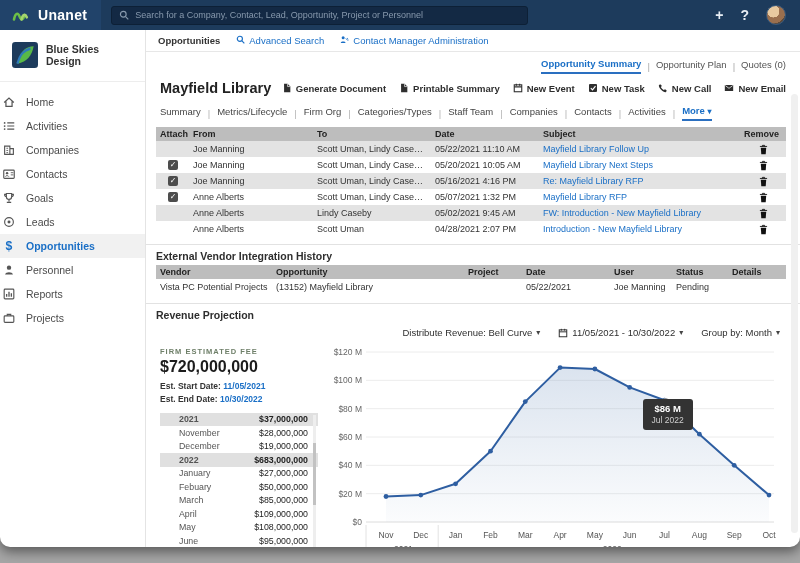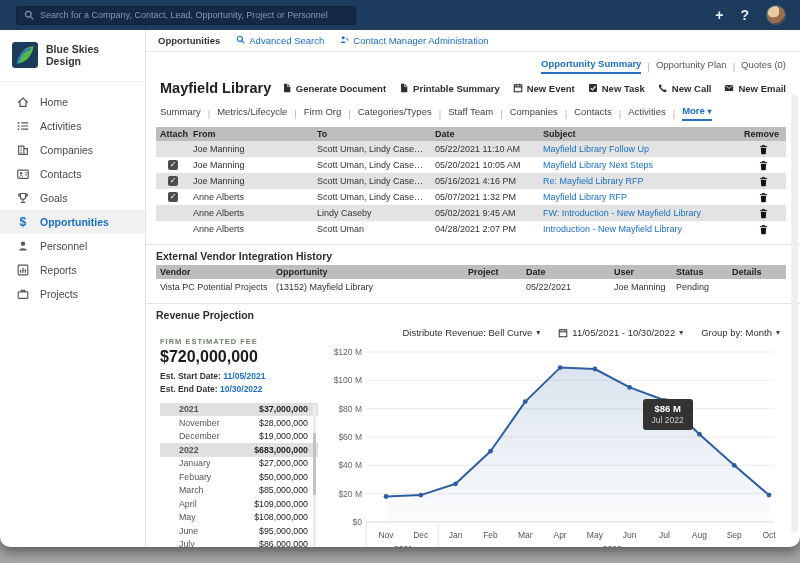--- a/index.html
+++ b/index.html
@@ -6,42 +6,42 @@
   html,body { width:800px; height:563px; overflow:hidden; }
   body { background:#a6a6a6; font-family:"Liberation Sans", sans-serif; }
   .app { width:800px; height:547px; background:#fff; border-radius:0 0 10px 10px;
          box-shadow:0 5px 12px rgba(0,0,0,.45); overflow:hidden; position:relative; }
 
   
   .topbar { height:30px; background:#1d3b5c; display:flex; align-items:center; }
   .brand { display:flex; align-items:center; gap:6px; padding:0 14px 0 12px; height:100%; background:#21436a; }
   .brand svg { width:20px; height:14px; }
   .brand-name { color:#fff; font-size:14px; font-weight:bold; letter-spacing:.3px; }
-  .gsearch { margin-left:16px; width:340px; height:19px; background:#132944; border:1px solid #0d2036;
+  .gsearch { margin-left:10px; width:417px; height:19px; background:#132944; border:1px solid #0d2036;
              border-radius:3px; display:flex; align-items:center; padding:0 7px; gap:6px; color:#8799ad; }
   .gsearch svg { width:10px; height:10px; flex:0 0 auto; }
   .gsearch input { background:transparent; border:none; outline:none; color:#aebccb; font-size:9px; width:100%;
                    font-family:"Liberation Sans",sans-serif; }
   .gsearch input::placeholder { color:#8799ad; }
   .top-right { margin-left:auto; display:flex; align-items:center; gap:17px; padding-right:14px; }
   .top-ic { color:#e8eef5; font-size:14px; font-weight:bold; cursor:pointer; line-height:1; }
   .avatar { width:20px; height:20px; border-radius:50%;
             background:radial-gradient(circle at 35% 30%, #e8c9a0 0 35%, #9a6f4e 36% 70%, #5d4a3a 71%); border:1px solid #3a5a7d; }
 
   
   .main { display:flex; height:517px; }
   .sidebar { width:146px; flex:0 0 146px; border-right:1px solid #e4e4e4; }
   .content { flex:1; position:relative; overflow:hidden; }
   .scroll-strip { position:absolute; right:2px; top:64px; bottom:14px; width:7px; background:#f0f0f0; border-radius:4px; }
 
   
   .org { display:flex; align-items:center; gap:8px; padding:12px 8px 13px 12px; border-bottom:1px solid #ededed; margin:0 0 8px; }
   .org svg { width:26px; height:26px; flex:0 0 auto; }
   .org-name { font-size:10.5px; font-weight:bold; color:#333; }
-  .snav-item { display:flex; align-items:center; gap:10px; padding:5px 8px 5px 16px; font-size:10.5px; color:#4a4a4a; cursor:pointer; }
+  .snav-item { display:flex; align-items:center; gap:10px; padding:5px 8px 5px 2px; font-size:10.5px; color:#4a4a4a; cursor:pointer; }
   .snav-item .sic { width:14px; height:14px; color:#555; display:flex; }
   .snav-item .sic svg { width:14px; height:14px; }
   .snav-item.active { background:#f1f1f1; color:#1a6fc6; font-weight:bold; }
   .snav-item.active .sic { color:#1a6fc6; }
 
   
   .crumb-bar { display:flex; align-items:center; gap:16px; padding:5px 12px 5px 12px; border-bottom:1px solid #e7e7e7; font-size:9.5px; }
   .crumb-current { font-weight:bold; color:#333; }
   .crumb-link { color:#1a6fc6; display:flex; align-items:flex-start; gap:4px; cursor:pointer; }
   .crumb-link svg { width:9px; height:9px; }
@@ -76,21 +76,21 @@
         text-align:center; margin-left:8px; cursor:pointer; }
   .trash { width:9px; height:11px; color:#111; cursor:pointer; display:block; margin:0 auto; }
 
   .section-title { font-size:10.5px; font-weight:bold; color:#2e2e2e; margin:0 14px 3px 10px; }
   .vendor-sec { border-top:1px solid #e2e2e2; margin:7px 0 0; padding-top:5px; }
   .rev-sec { border-top:1px solid #e2e2e2; margin:8px 0 0; padding-top:5px; }
 
   
   .rev-body { display:flex; padding:2px 14px 0 10px; }
   .rev-left { width:162px; flex:0 0 162px; padding-left:4px; }
-  .fee-label { font-size:7.5px; font-weight:bold; letter-spacing:1px; color:#6e7f68; margin-top:11px; }
+  .fee-label { font-size:7.5px; font-weight:bold; letter-spacing:1px; color:#6e7f68; margin-top:21px; }
   .fee-value { font-size:16px; font-weight:bold; color:#1c1c1c; margin:2px 0 4px; }
   .est-row { font-size:8.5px; color:#333; font-weight:bold; line-height:1.5; }
   .est-row .est-val { color:#1a6fc6; font-weight:bold; }
   .month-wrap { margin-top:7px; position:relative; }
   .month-scroll { height:179px; overflow:hidden; position:relative; }
   .mrow { display:flex; align-items:center; height:13.5px; font-size:8.8px; }
   .mrow.year { background:#e0e0e0; font-weight:bold; color:#222; }
   .mrow.year .chev { width:9px; height:9px; margin:0 4px 0 6px; color:#444; }
   .mrow .mname { color:#555; padding-left:19px; }
   .mrow.year .mname { padding-left:0; }
@@ -112,20 +112,27 @@
   .tooltip .tt-lab { font-size:8.5px; color:#cfcfcf; margin-top:1px; }
   .cursor-ring { position:absolute; width:9px; height:9px; border:1.5px solid #9a9a9a; border-radius:50%;
                  background:rgba(255,255,255,.65); z-index:2; }
 </style>
 </head>
 <body>
 
 <div class="app">
 
   <div class="topbar">
+    <div class="brand">
+      <svg viewBox="0 0 20 14">
+        <path d="M2 11.5C3.4 4.5 6 4.5 7.6 8.6c1.5 3.9 3.4 3.6 5-1.6" fill="none" stroke="#6cbf46" stroke-width="2.6" stroke-linecap="round"></path>
+        <path d="M9.5 11.5c1.3-5.5 3.8-5.8 5.3-2.2" fill="none" stroke="#a5d46e" stroke-width="2.6" stroke-linecap="round"></path>
+      </svg>
+      <span class="brand-name">Unanet</span>
+    </div>
     <div class="gsearch">
       <svg viewBox="0 0 14 14">
         <circle cx="6" cy="6" r="4" fill="none" stroke="#8799ad" stroke-width="1.6"></circle>
         <line x1="9.2" y1="9.2" x2="13" y2="13" stroke="#8799ad" stroke-width="1.6"></line>
       </svg>
       <input type="text" placeholder="Search for a Company, Contact, Lead, Opportunity, Project or Personnel" style="">
     </div>
     <div class="top-right">
       <span class="top-ic">+</span>
       <span class="top-ic">?</span>
@@ -183,20 +190,29 @@
             </span>
             <span>Contacts</span>
           </div>
           <div class="snav-item">
             <span class="sic">
               <svg viewBox="0 0 16 16">
                 <path d="M5 2.8h6v3.7a3 3 0 01-6 0zM5 3.8H3a2.2 2.2 0 002 2.7M11 3.8h2a2.2 2.2 0 01-2 2.7M8 9.5V12M5.5 13h5" fill="none" stroke="currentColor" stroke-width="1.3"></path>
               </svg>
             </span>
             <span>Goals</span>
+          </div>
+          <div class="snav-item">
+            <span class="sic">
+              <svg viewBox="0 0 16 16">
+                <circle cx="8" cy="8" r="5" fill="none" stroke="currentColor" stroke-width="1.3"></circle>
+                <circle cx="8" cy="8" r="1.7" fill="currentColor"></circle>
+              </svg>
+            </span>
+            <span>Leads</span>
           </div>
           <div class="snav-item active">
             <span class="sic">
               <svg viewBox="0 0 16 16">
                 <text x="8" y="13" text-anchor="middle" font-size="14" font-weight="bold" fill="currentColor" font-family="Liberation Sans,sans-serif">$</text>
               </svg>
             </span>
             <span>Opportunities</span>
           </div>
           <div class="snav-item">

